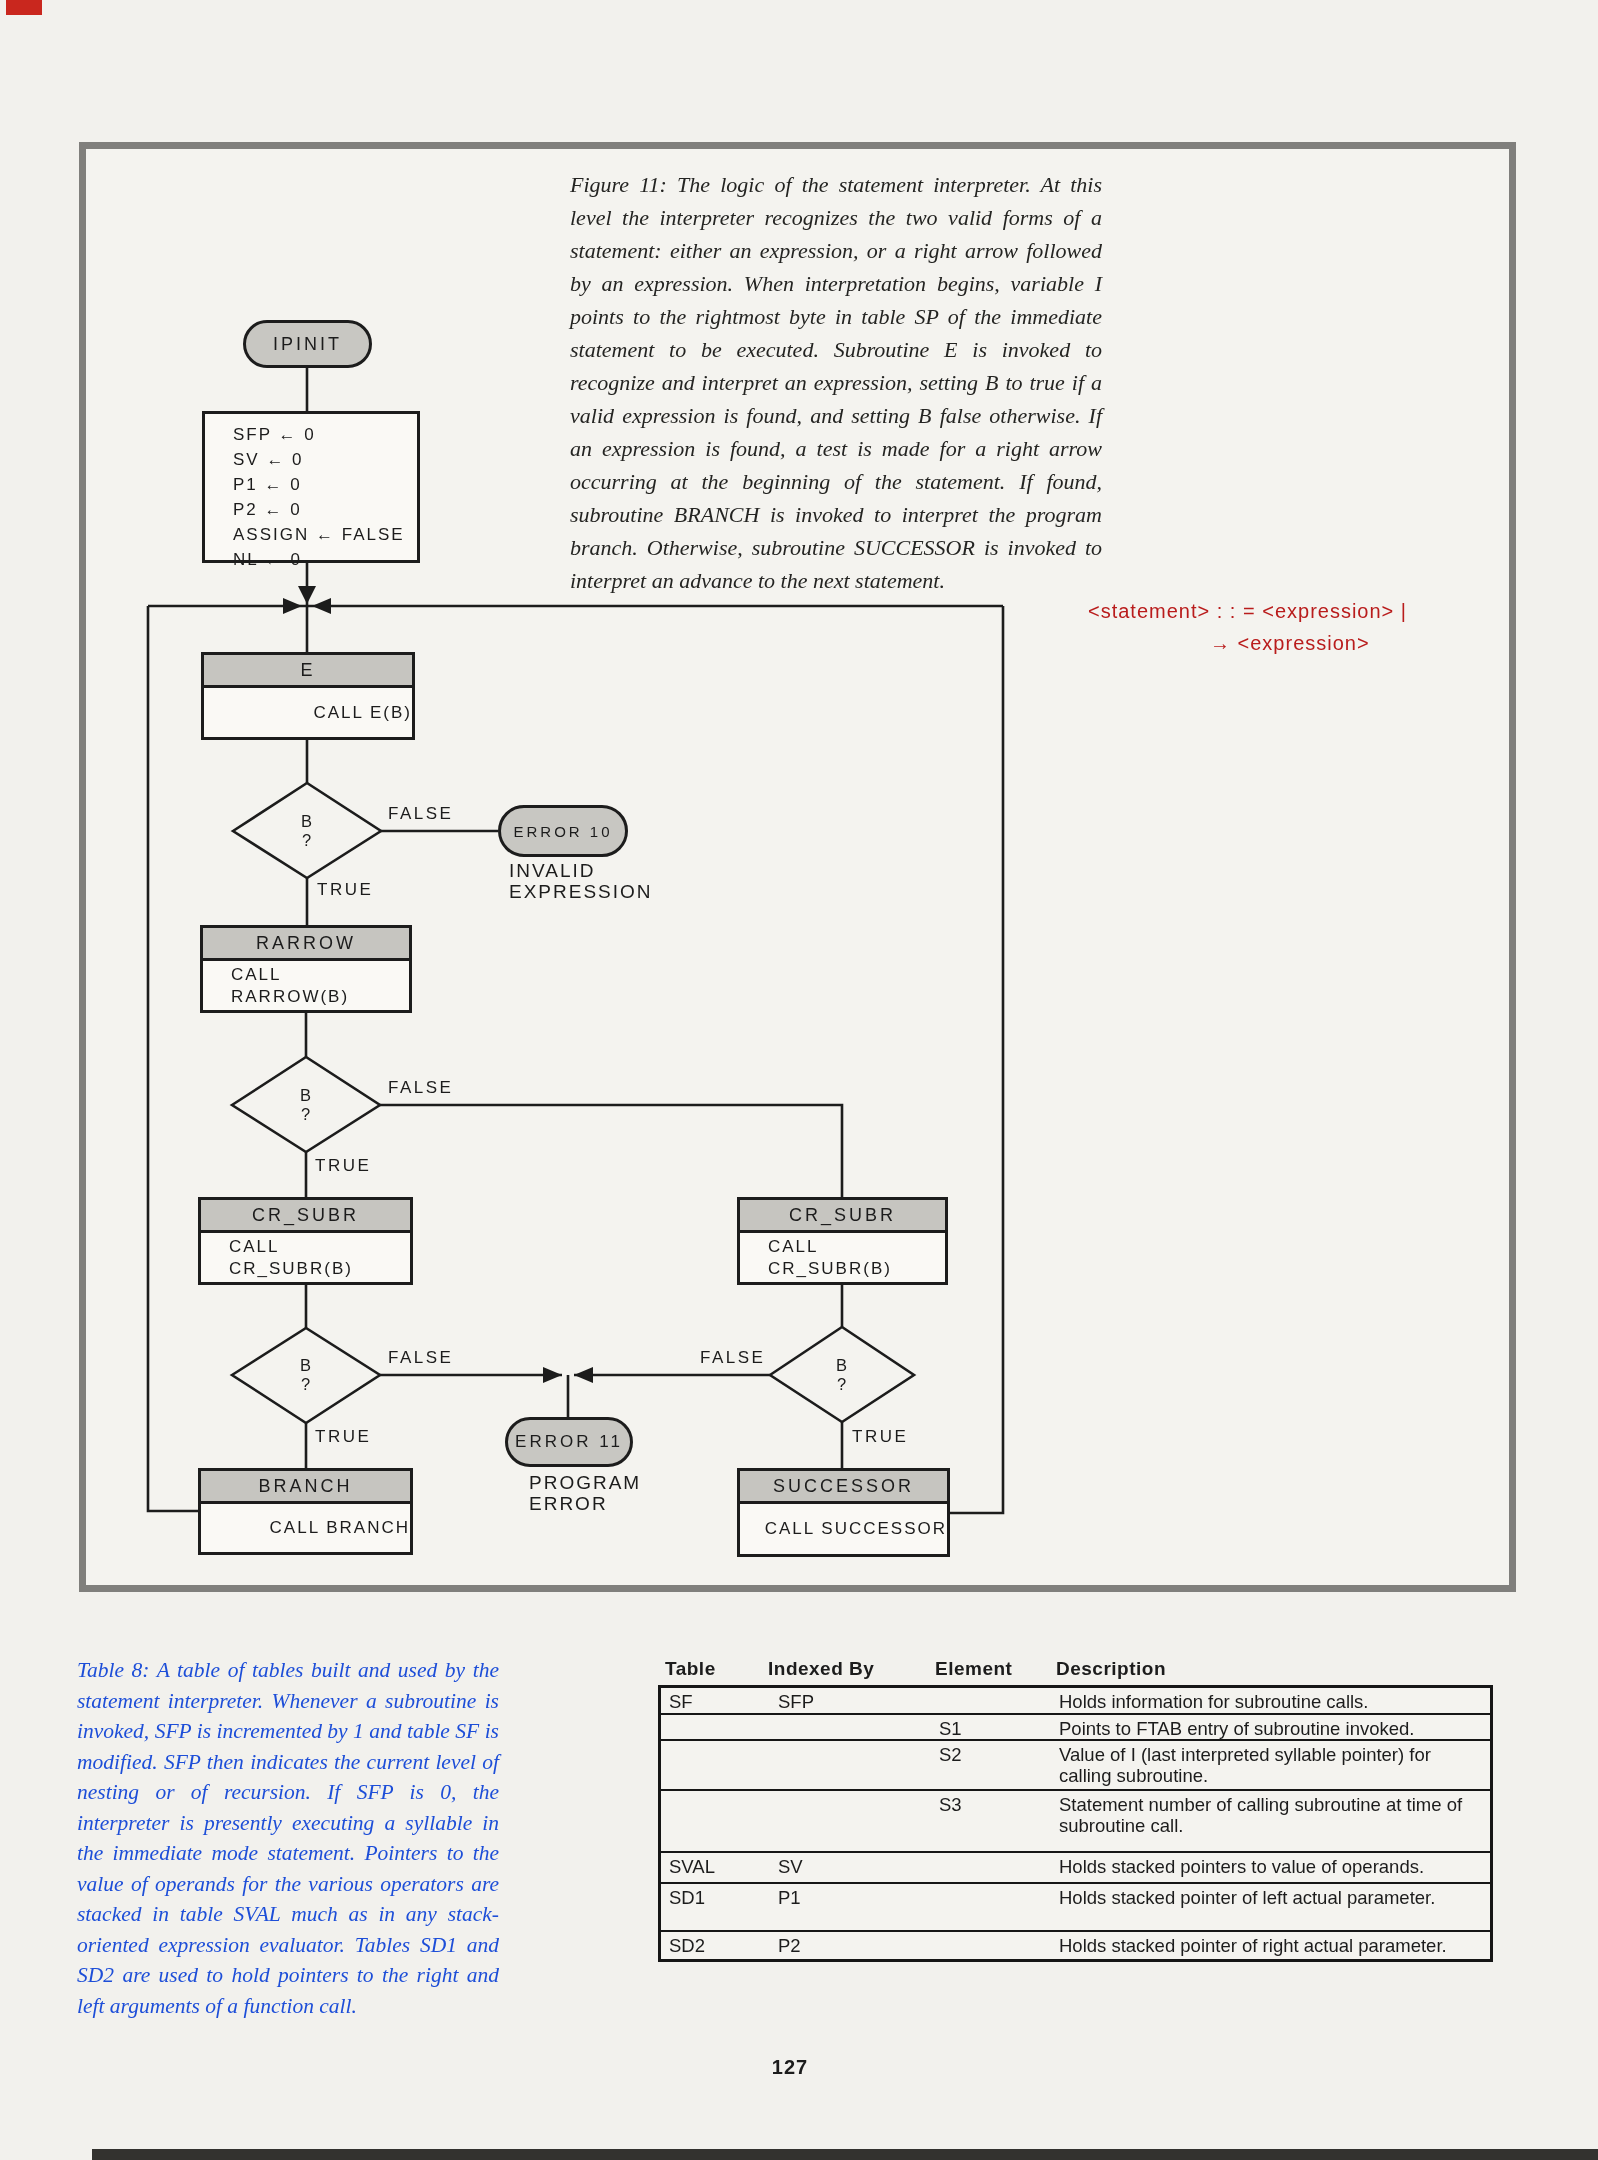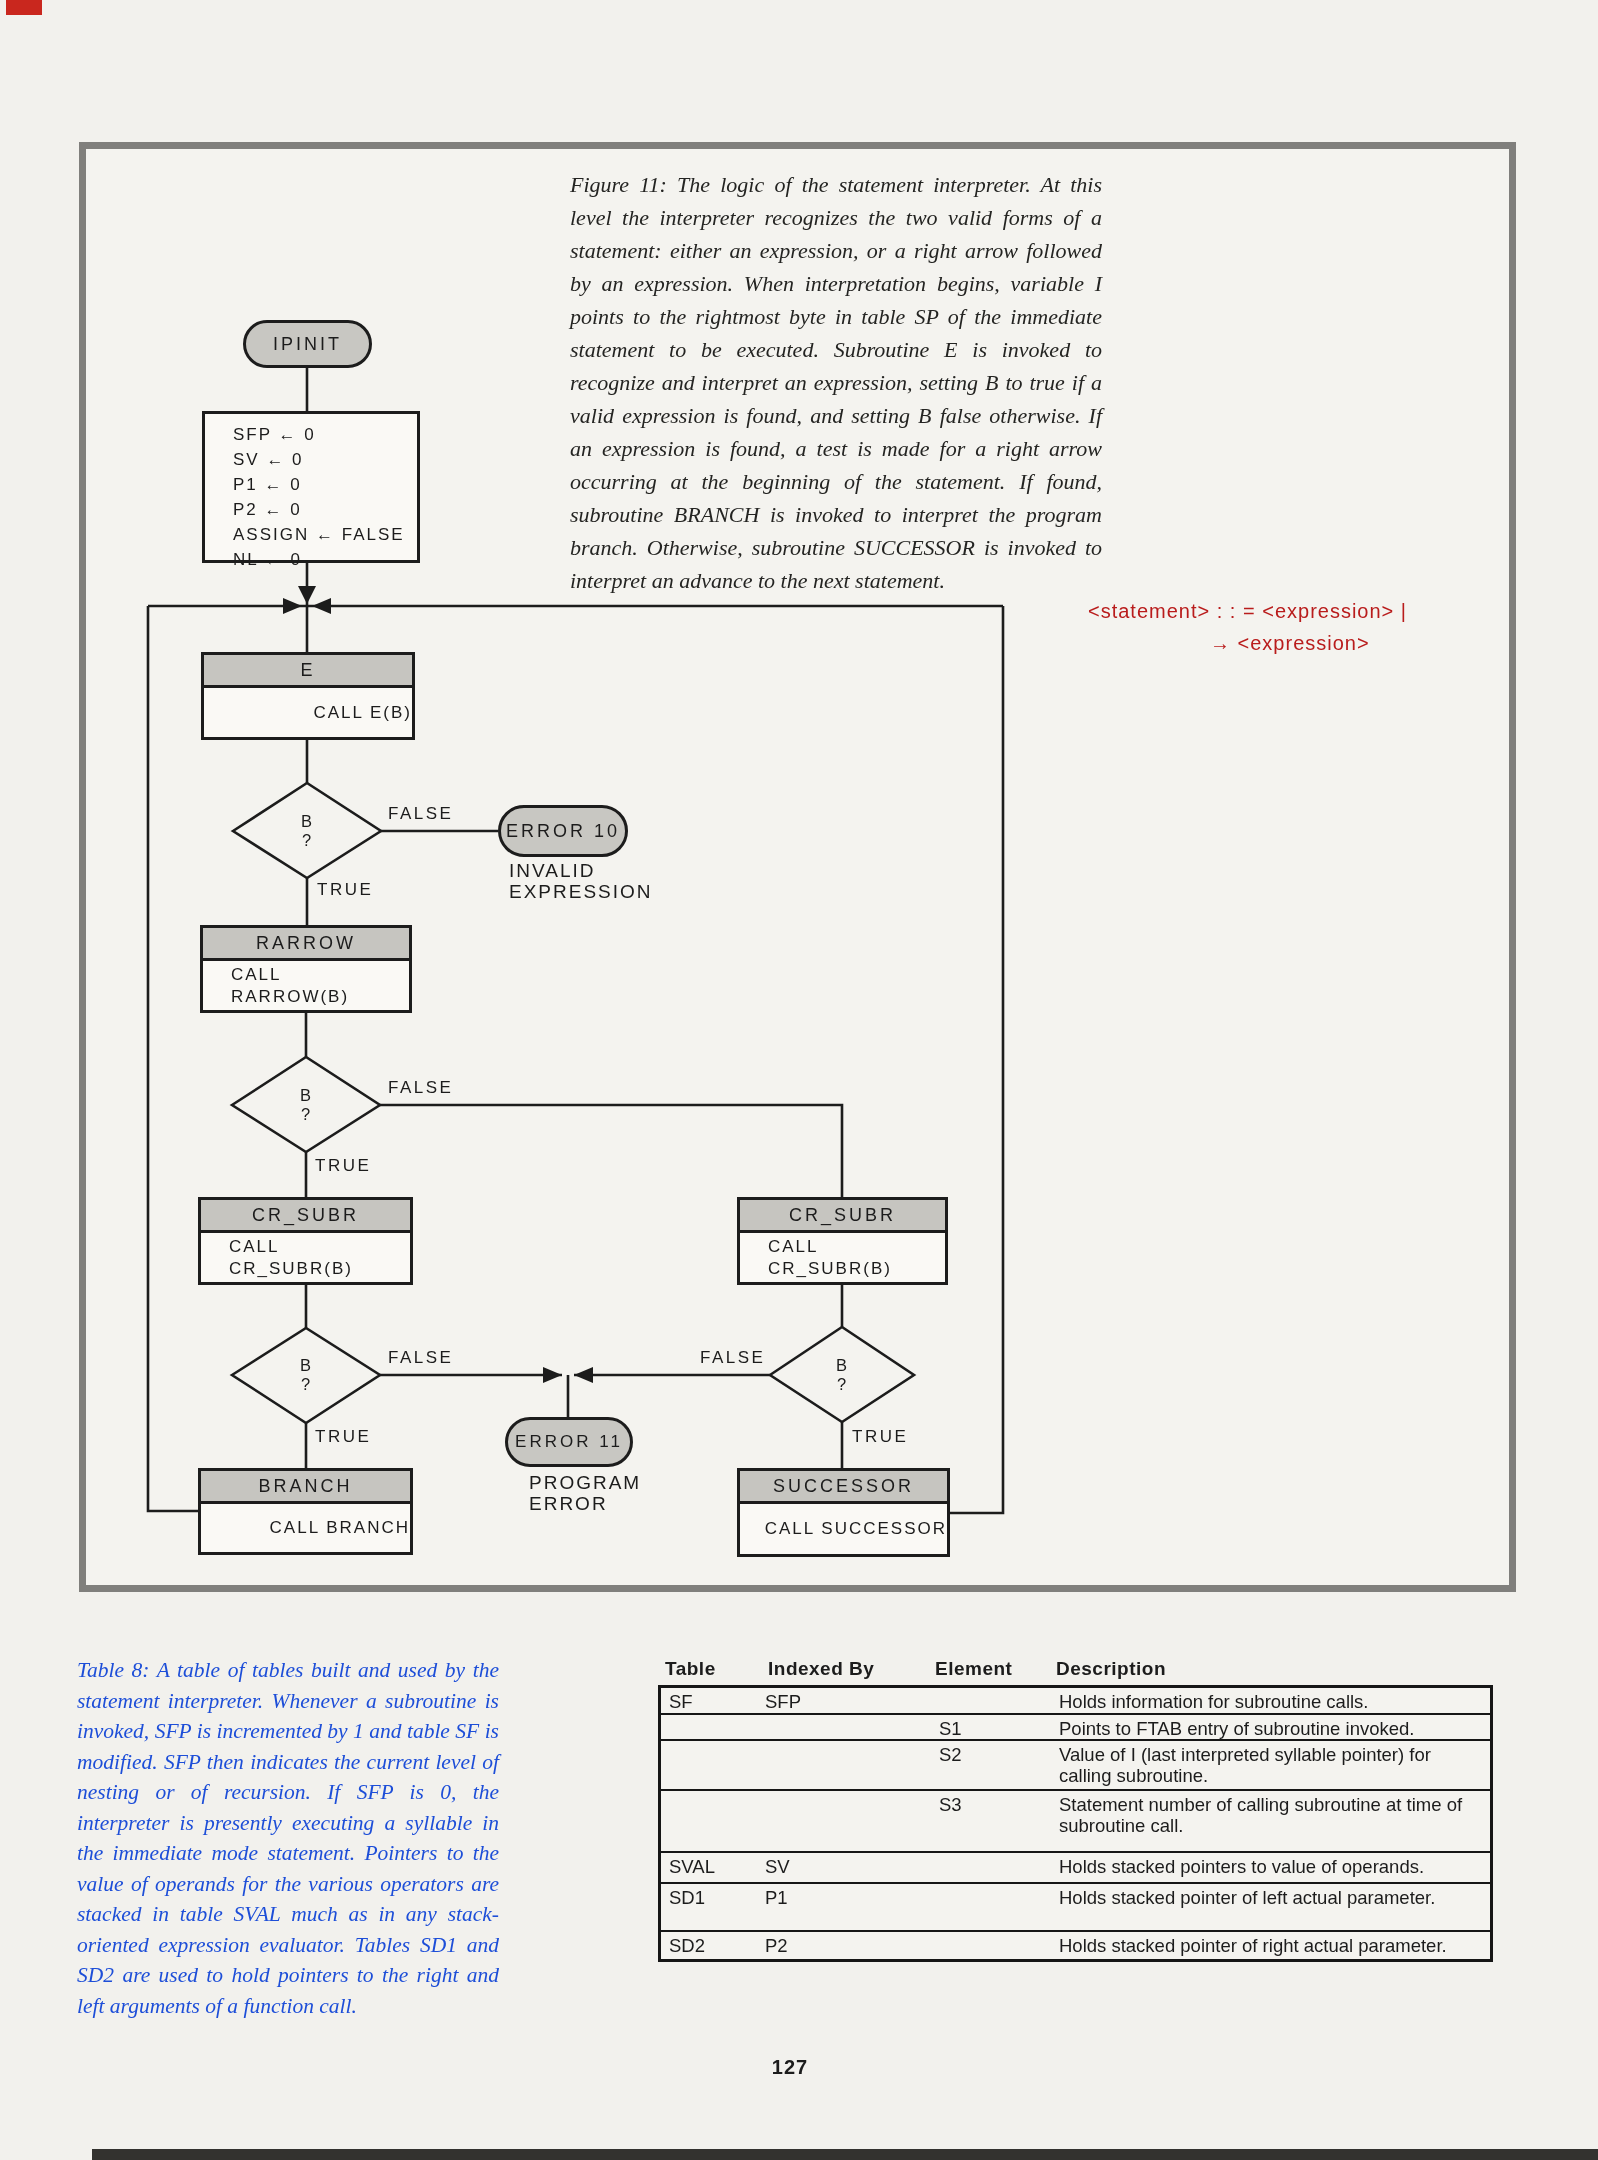--- a/index.html
+++ b/index.html
@@ -39,21 +39,21 @@
   .flabel{position:absolute;font-size:17px;letter-spacing:2.5px;}
   .dlabel{position:absolute;width:44px;text-align:center;font-size:16.5px;line-height:19px;letter-spacing:1px;}
   .errnote{position:absolute;font-size:19px;letter-spacing:2px;line-height:21px;}
   
   .t8-headers span{position:absolute;top:1658px;font-size:19px;font-weight:bold;letter-spacing:.5px;}
   .t8-box{position:absolute;left:658px;top:1685px;width:835px;height:277px;
           border:3px solid #161616;box-sizing:border-box;background:#f4f3ef;}
   .t8-row{position:relative;box-sizing:border-box;border-bottom:2px solid #161616;}
   .t8-row:last-child{border-bottom:none;text-decoration:underline;}
   .t8-row span{position:absolute;top:3px;font-size:18.5px;line-height:21px;}
-  .t8-c1{left:8px;} .t8-c2{left:104px;} .t8-c3{left:278px;} .t8-c4{left:398px;width:428px;}
+  .t8-c1{left:8px;} .t8-c2{left:117px;} .t8-c3{left:278px;} .t8-c4{left:398px;width:428px;}
   
   .page-num{position:absolute;left:735px;top:2056px;width:110px;text-align:center;
             font-size:20px;font-weight:bold;letter-spacing:1px;}
 </style>
 </head>
 <body>
 
 <div id="canvas">
 
   <div class="corner-mark"></div>
@@ -181,21 +181,21 @@
 
   <div class="flabel" style="left:388px;top:804px;">FALSE</div>
   <div class="flabel" style="left:317px;top:880px;">TRUE</div>
   <div class="flabel" style="left:388px;top:1078px;">FALSE</div>
   <div class="flabel" style="left:315px;top:1156px;">TRUE</div>
   <div class="flabel" style="left:388px;top:1348px;">FALSE</div>
   <div class="flabel" style="left:315px;top:1427px;">TRUE</div>
   <div class="flabel" style="left:700px;top:1348px;">FALSE</div>
   <div class="flabel" style="left:852px;top:1427px;">TRUE</div>
 
-  <div class="oval" style="left:498px;top:805px;width:130px;height:52px;font-size:18px;">
+  <div class="oval" style="left:498px;top:805px;width:130px;height:52px;font-size:15px;">
     <span>ERROR 10</span>
   </div>
   <div class="errnote" style="left:509px;top:860px;">
     <div>INVALID</div>
     <div>EXPRESSION</div>
   </div>
   <div class="oval" style="left:505px;top:1417px;width:128px;height:50px;font-size:17px;">
     <span>ERROR 11</span>
   </div>
   <div class="errnote" style="left:529px;top:1472px;">

